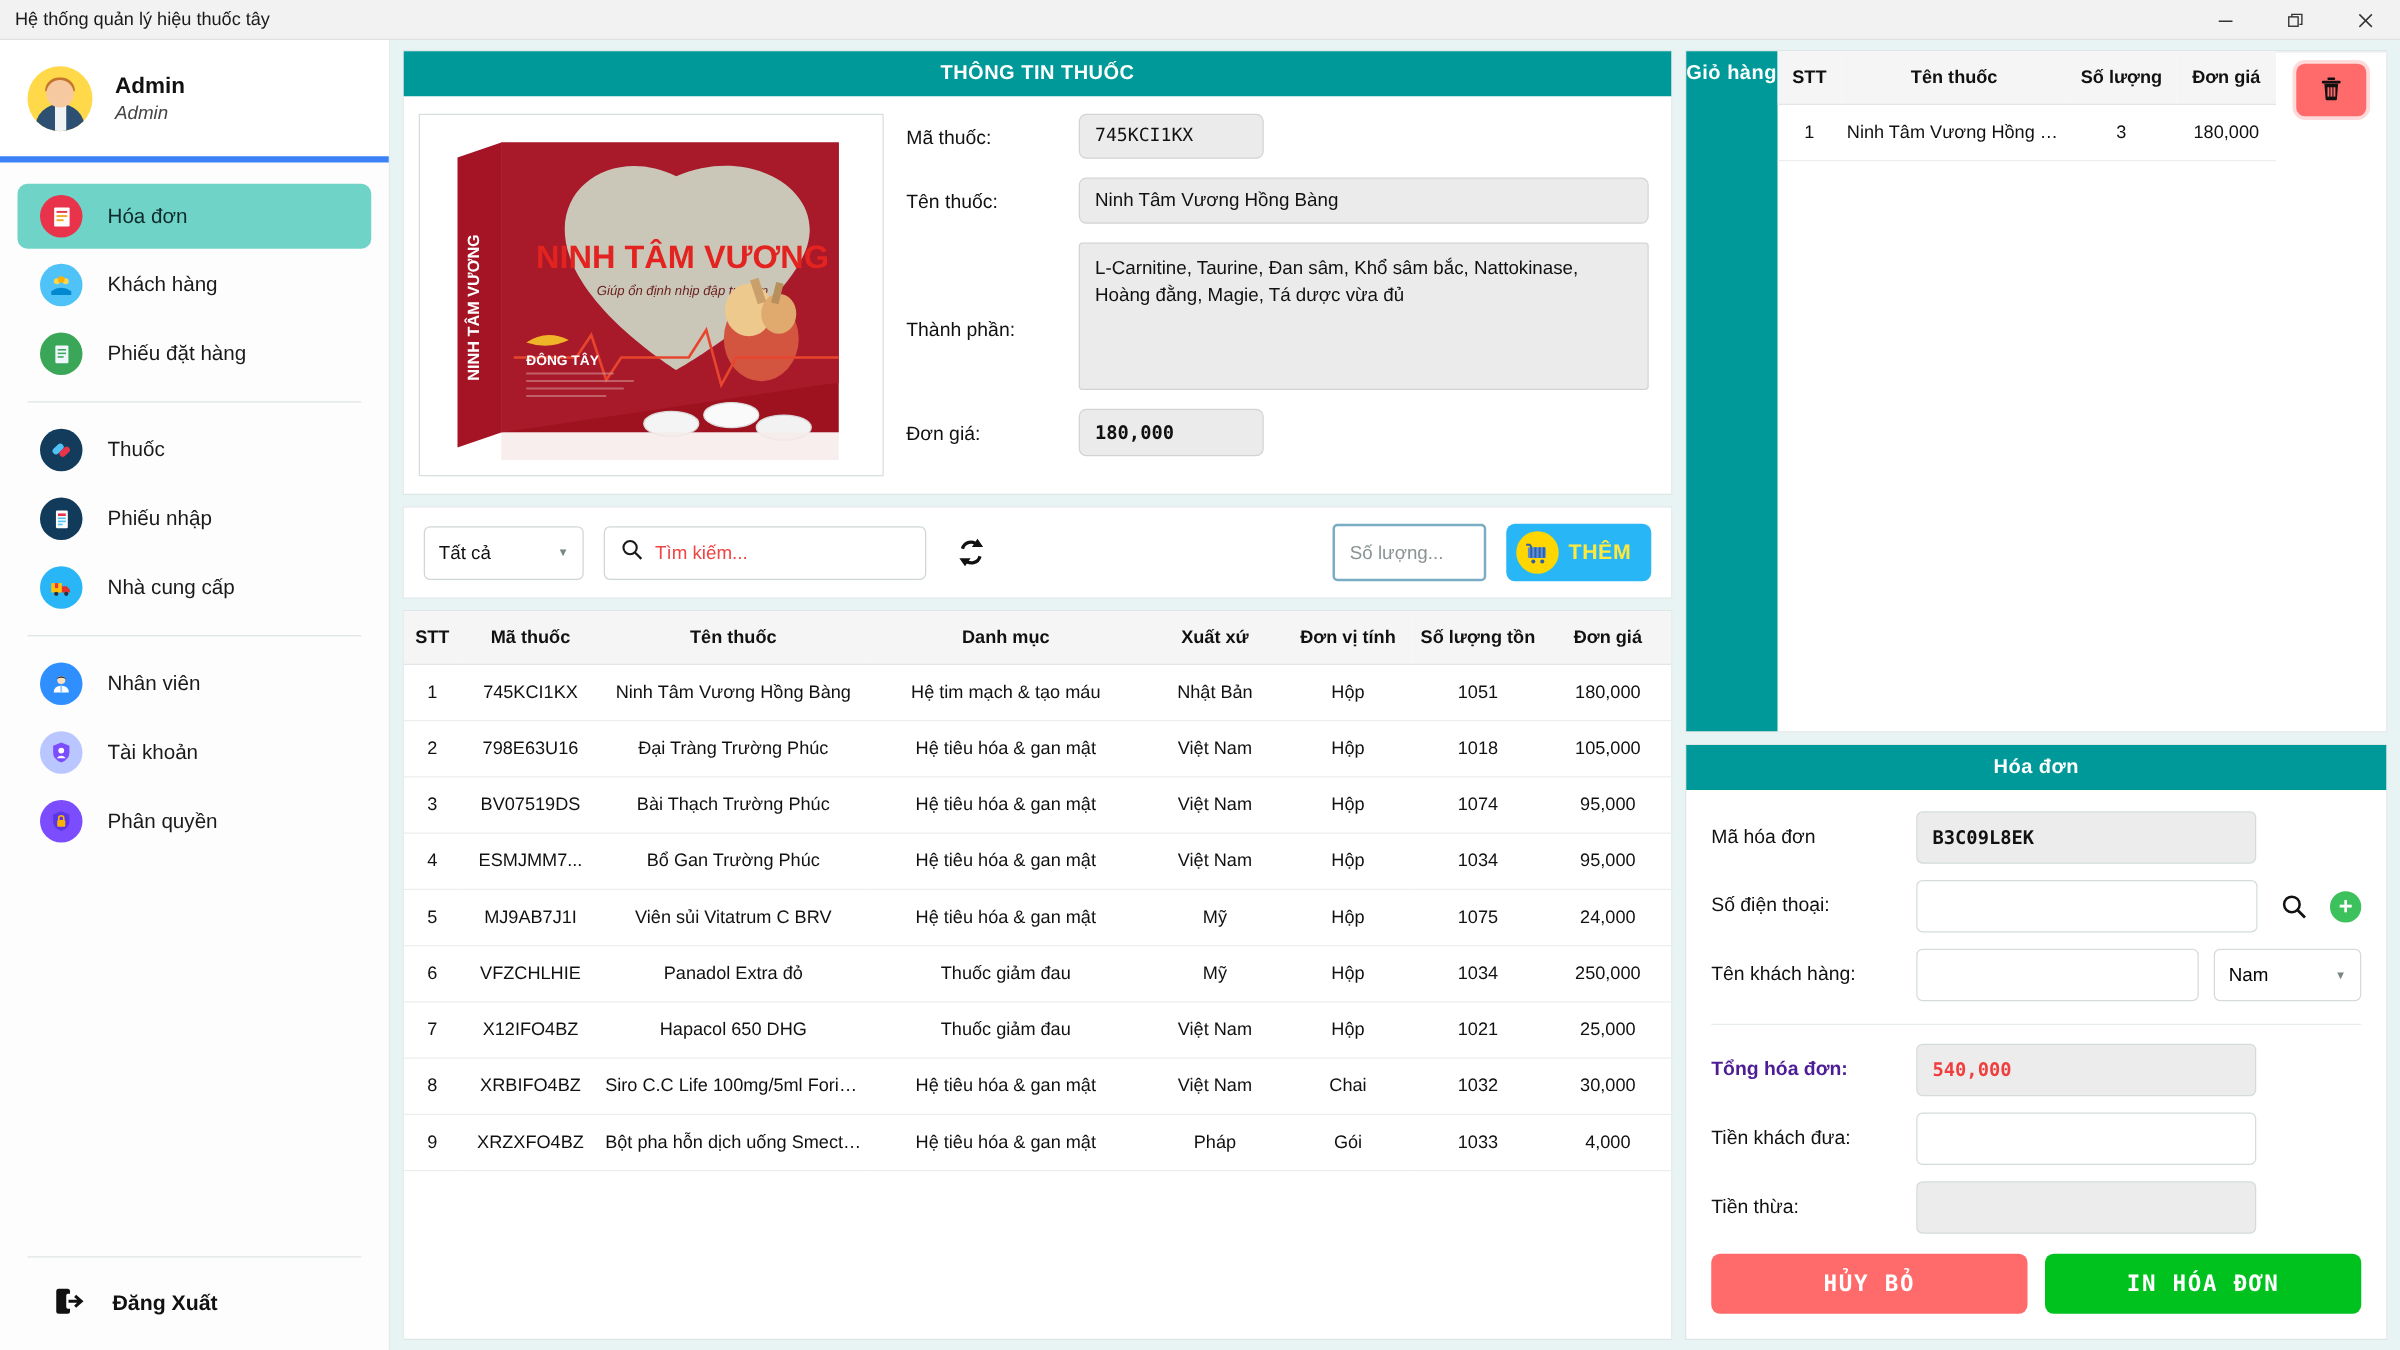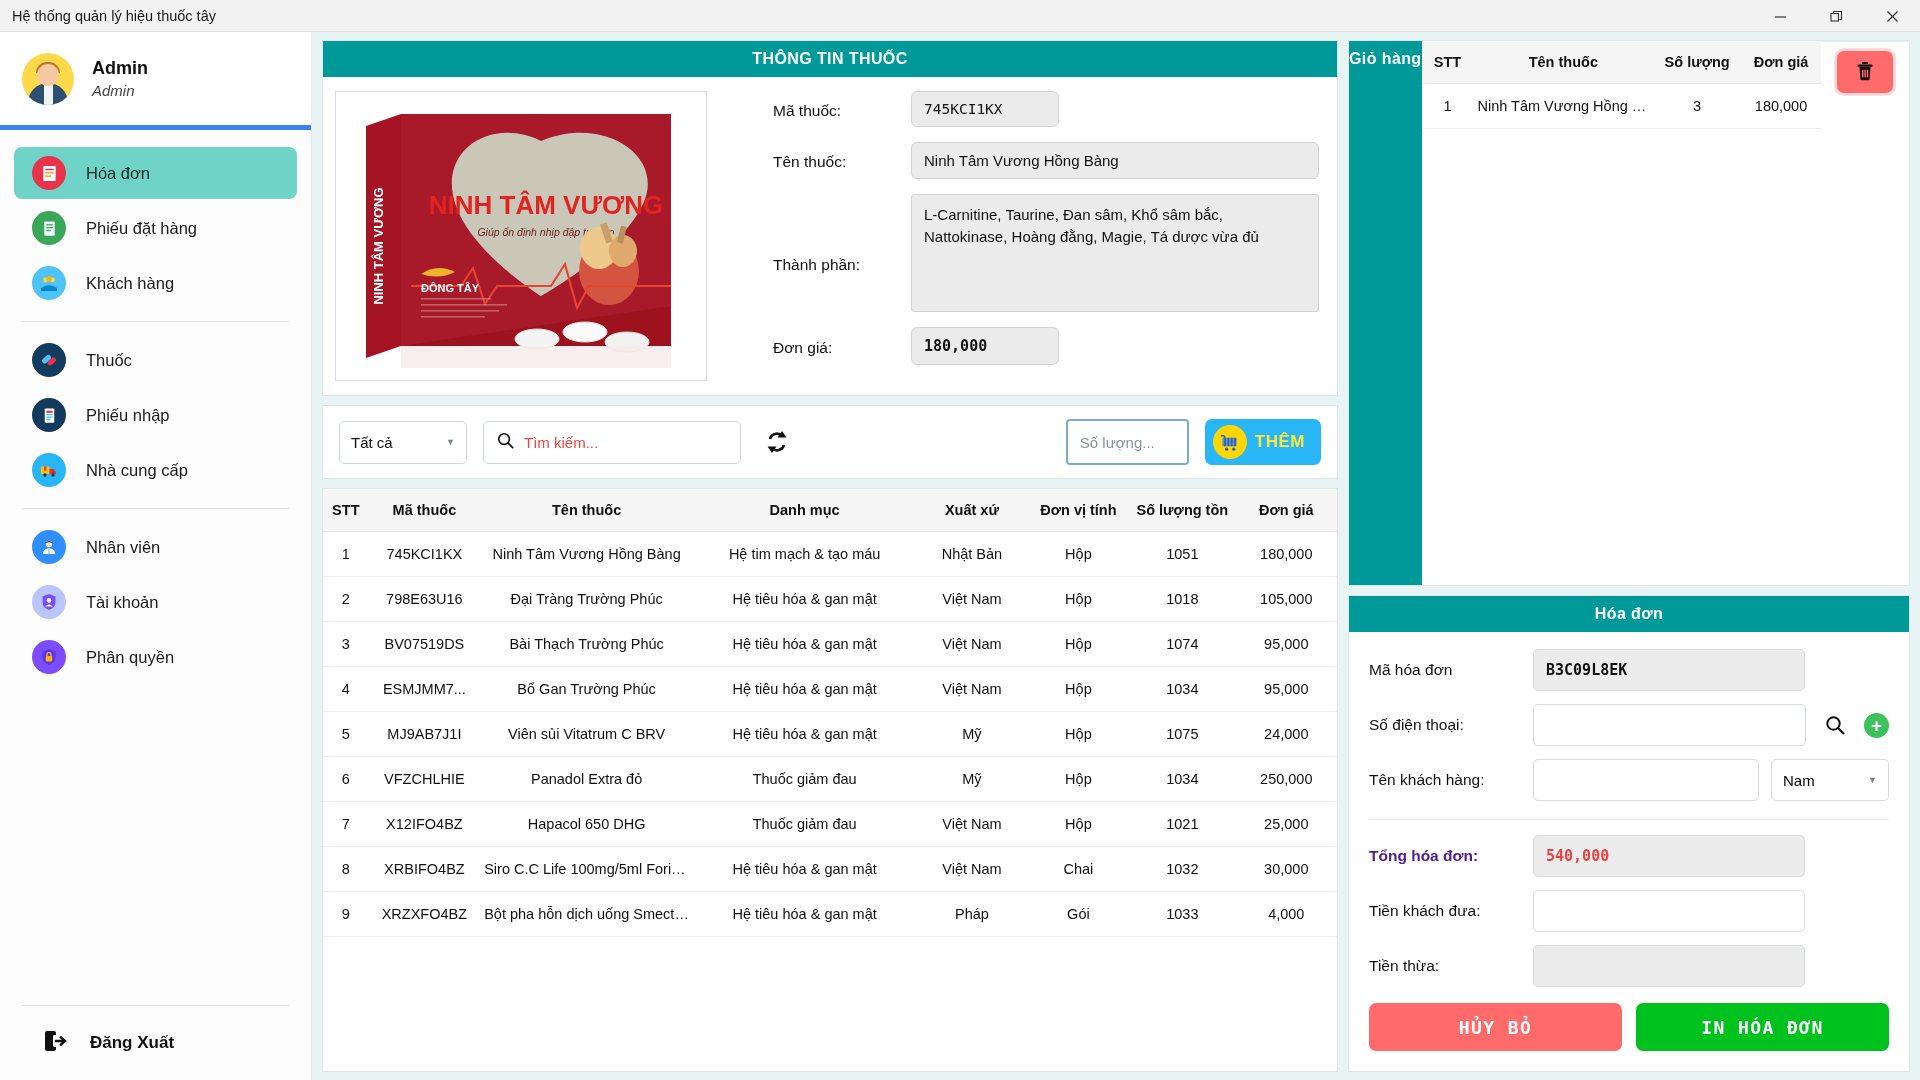--- a/index.html
+++ b/index.html
@@ -100,21 +100,21 @@
 
   .drug-img {
     width: 372px; height: 290px; border: 1px solid #d8dede;
     background: #fff; display: flex; align-items: center; justify-content: center;
     flex: none; overflow: hidden;
   }
 
   .form-col { flex: 1; display: flex; flex-direction: column; gap: 15px; min-width: 0; }
   .frow { display: flex; align-items: center; gap: 10px; }
   .frow.tall { align-items: flex-start; }
-  .flabel { width: 128px; font-size: 15.5px; color: #111; flex: none; padding-top: 3px; margin-left: 48px; }
+  .flabel { width: 128px; font-size: 15.5px; color: #111; flex: none; padding-top: 3px; }
   .frow.tall .flabel { padding-top: 62px; }
   .finput {
     background: #ebebeb; border: 1px solid #d3d3d3; border-radius: 6px;
     padding: 9px 12px; font-size: 15px; color: #111;
     font-family: "Liberation Sans", sans-serif;
   }
   .finput.code { width: 148px; font-family: "DejaVu Sans Mono", monospace; font-size: 14.5px; }
   .finput.wide { flex: 1; }
   .finput.mono { width: 148px; font-family: "DejaVu Sans Mono", monospace; font-weight: bold; font-size: 15px; }
   .ftext {
@@ -268,41 +268,41 @@
               <rect x="3.5" y="2" width="13" height="16" rx="1" fill="#fff"></rect>
               <rect x="5.5" y="5" width="9" height="1.6" fill="#e8334a"></rect>
               <rect x="5.5" y="8.5" width="9" height="1.6" fill="#f5a623"></rect>
               <rect x="5.5" y="12" width="6" height="1.6" fill="#f5a623"></rect>
             </svg>
         </span>
         <span class="nav-label">Hóa đơn</span>
       </div>
 
       <div class="nav-item">
+        <span class="nav-ico" style="background:#4fc3f7;">
+          <svg width="20" height="20" viewBox="0 0 20 20">
+            <circle cx="6.5" cy="7" r="2.4" fill="#ffd54f"></circle>
+              <circle cx="13.5" cy="7" r="2.4" fill="#ffd54f"></circle>
+              <circle cx="10" cy="5.6" r="2.6" fill="#ffb300"></circle>
+            <path d="M2 15 Q10 9.5 18 15 L18 18 L2 18 Z" fill="#0288d1"></path>
+          </svg>
+        </span>
+        <span class="nav-label">Khách hàng</span>
+      </div>
+
+      <div class="nav-item">
         <span class="nav-ico" style="background:#3aa657;">
           <svg width="19" height="19" viewBox="0 0 20 20">
               <rect x="4.5" y="2.5" width="11" height="15" rx="1" fill="#eef6ff"></rect>
               <rect x="6.5" y="5.5" width="7" height="1.3" fill="#3aa657"></rect>
               <rect x="6.5" y="8.5" width="7" height="1.3" fill="#3aa657"></rect>
               <rect x="6.5" y="11.5" width="5" height="1.3" fill="#3aa657"></rect>
             </svg>
         </span>
         <span class="nav-label">Phiếu đặt hàng</span>
-      </div>
-
-      <div class="nav-item">
-        <span class="nav-ico" style="background:#4fc3f7;">
-          <svg width="20" height="20" viewBox="0 0 20 20">
-            <circle cx="6.5" cy="7" r="2.4" fill="#ffd54f"></circle>
-              <circle cx="13.5" cy="7" r="2.4" fill="#ffd54f"></circle>
-              <circle cx="10" cy="5.6" r="2.6" fill="#ffb300"></circle>
-            <path d="M2 15 Q10 9.5 18 15 L18 18 L2 18 Z" fill="#0288d1"></path>
-          </svg>
-        </span>
-        <span class="nav-label">Khách hàng</span>
       </div>
 
       <div class="divider"></div>
 
       <div class="nav-item">
         <span class="nav-ico" style="background:#133b5c;">
           <svg width="20" height="20" viewBox="0 0 20 20">
             <rect x="2.5" y="6.5" width="10" height="5.4" rx="2.7" fill="#4fc3f7" transform="rotate(-42 7.5 9.2)"></rect>
             <rect x="8" y="8.8" width="9.5" height="5.2" rx="2.6" fill="#e8334a" transform="rotate(-42 12.7 11.4)"></rect>
           </svg>

